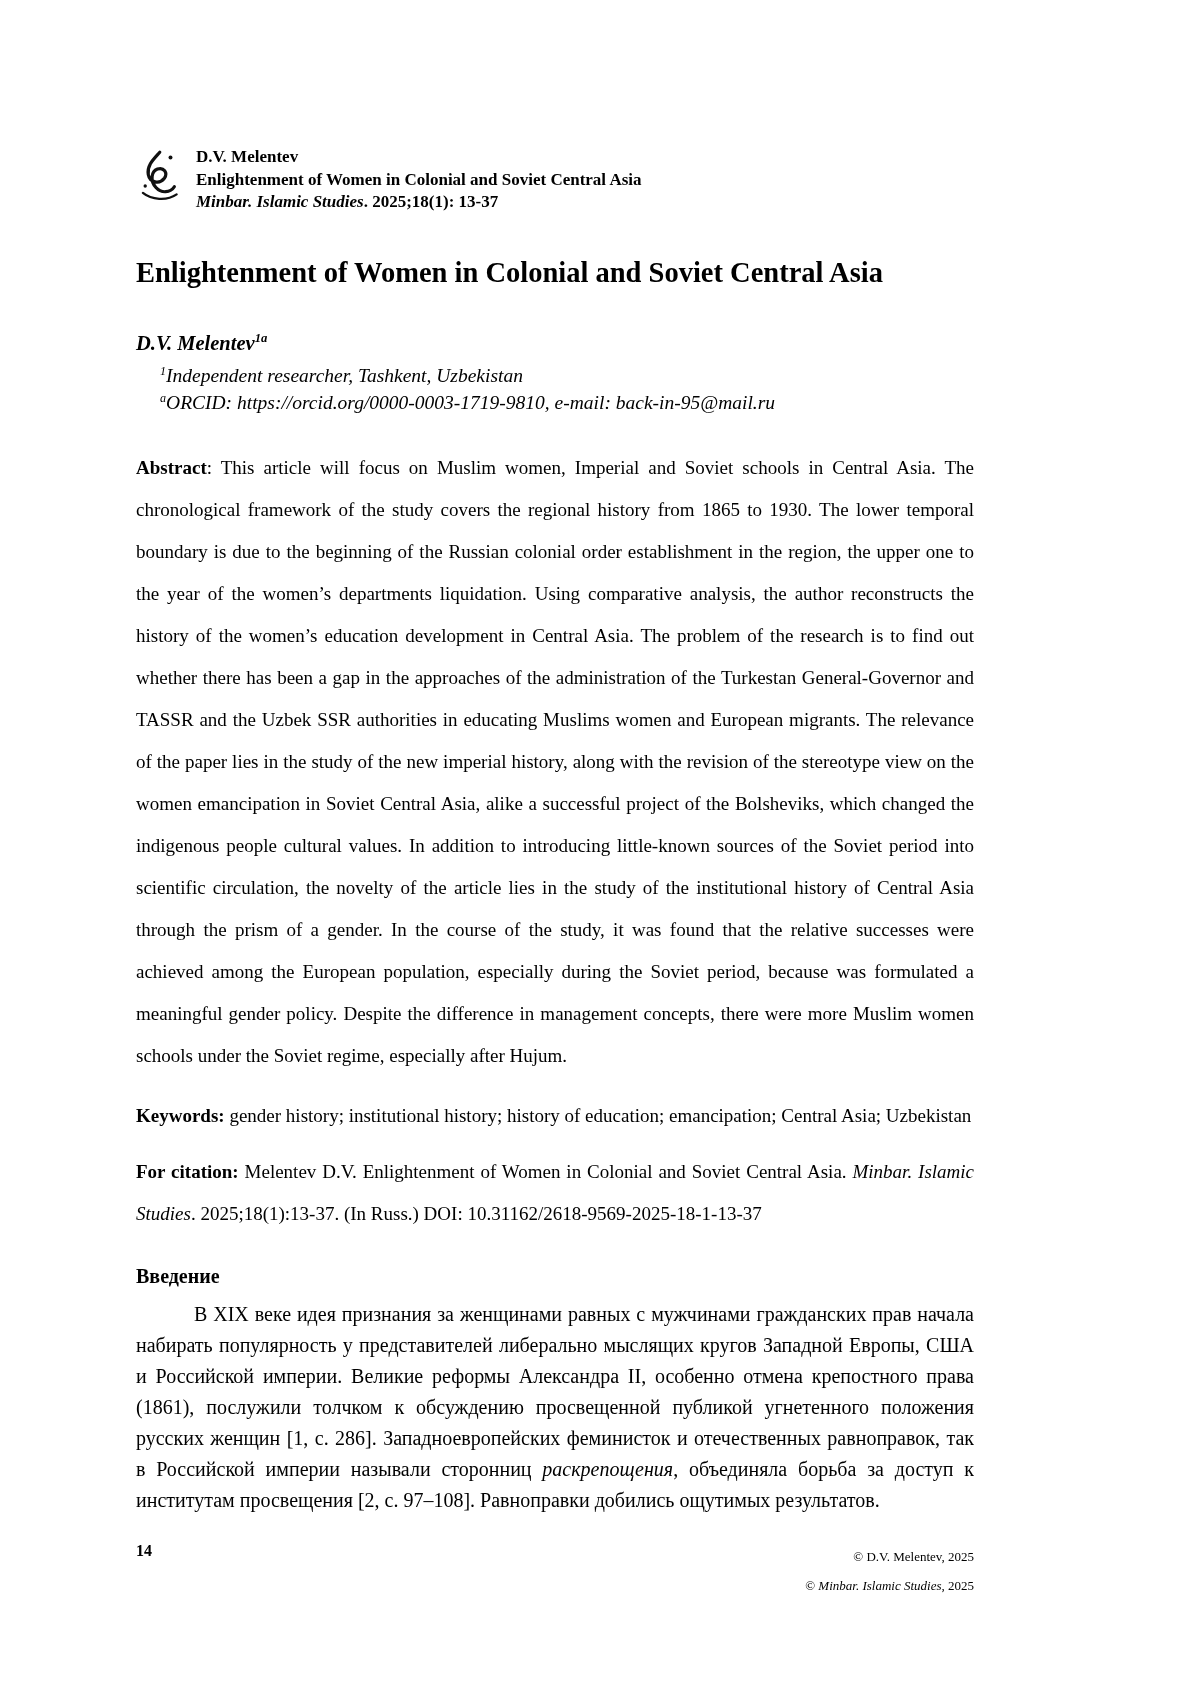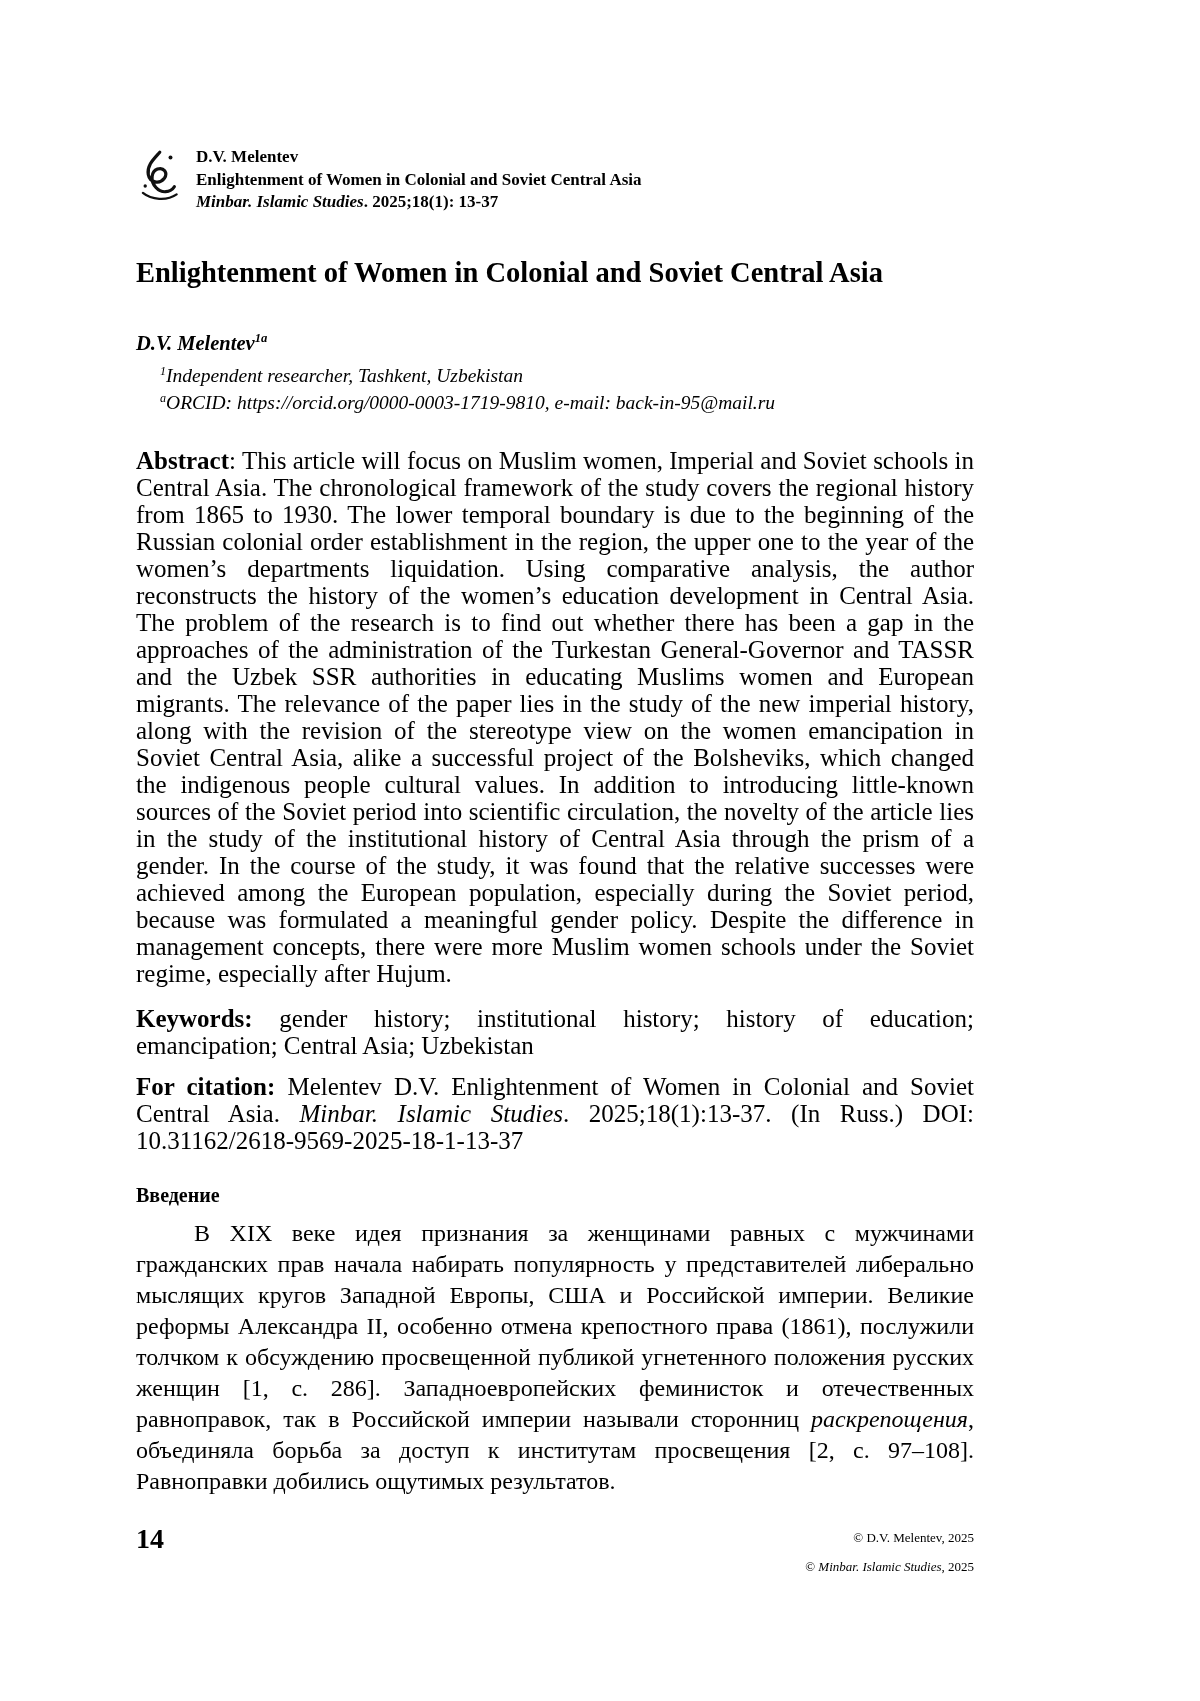--- a/index.html
+++ b/index.html
@@ -58,52 +58,52 @@
     font-style: italic;
     font-size: 19.5px;
     line-height: 27.5px;
     margin-left: 24px;
   }
   .affil-line { margin-top: 7px; }
   sup { font-size: 0.62em; line-height: 0; }
 
   
   .para {
-    font-size: 25px;
-    line-height: 27px;
+    font-size: 19px;
+    line-height: 42px;
     text-align: justify;
   }
   .abstract   { margin-top: 30px; }
   .keywords   { margin-top: 18px; }
   .citation   { margin-top: 14px; }
   .para b     { font-weight: bold; }
   .it         { font-style: italic; }
 
   .section-heading {
     margin-top: 30px;
     font-size: 20px;
     font-weight: bold;
   }
   .intro-para {
     margin-top: 11px;
-    font-size: 24px;
+    font-size: 20px;
     line-height: 31px;
     text-align: justify;
     text-indent: 58px;
   }
 
   
   .footer {
     margin-top: 26px;
     display: flex;
     justify-content: space-between;
     align-items: flex-start;
   }
   .footer-page-num {
-    font-size: 28px;
+    font-size: 16px;
     font-weight: bold;
   }
   .footer-copy {
     text-align: right;
     font-size: 13px;
     line-height: 29px;
   }
 </style>
 </head>
 <body>

